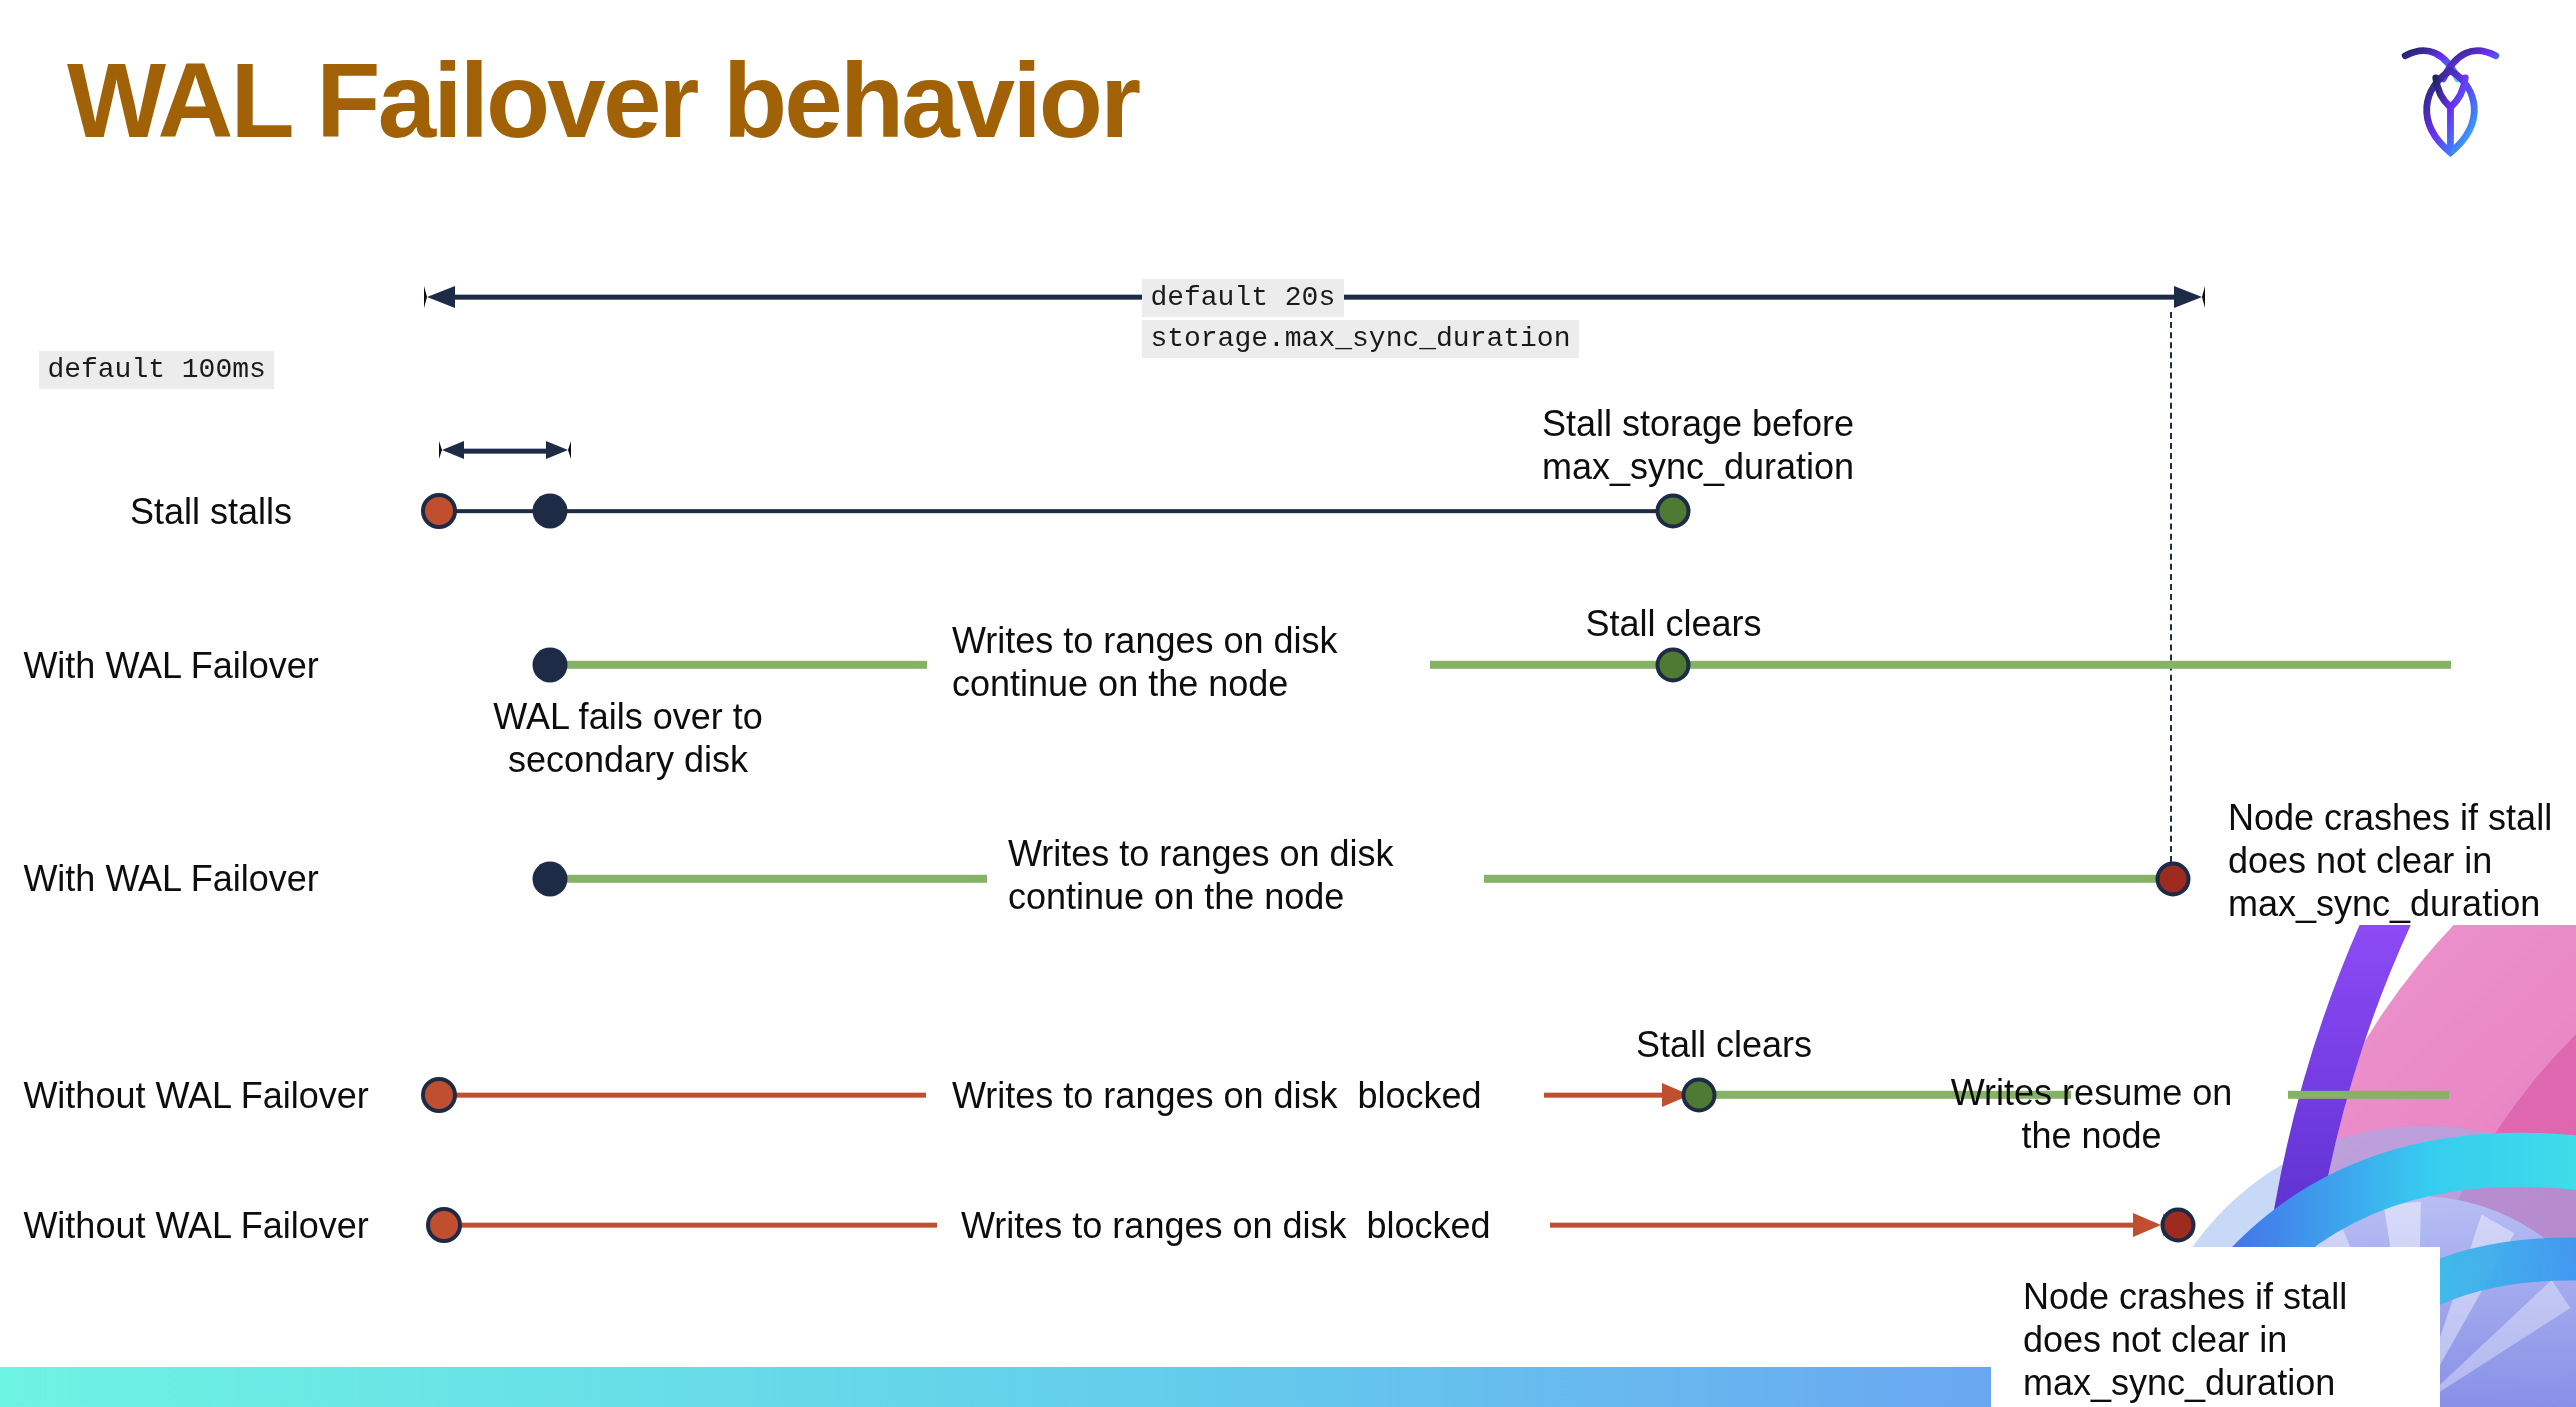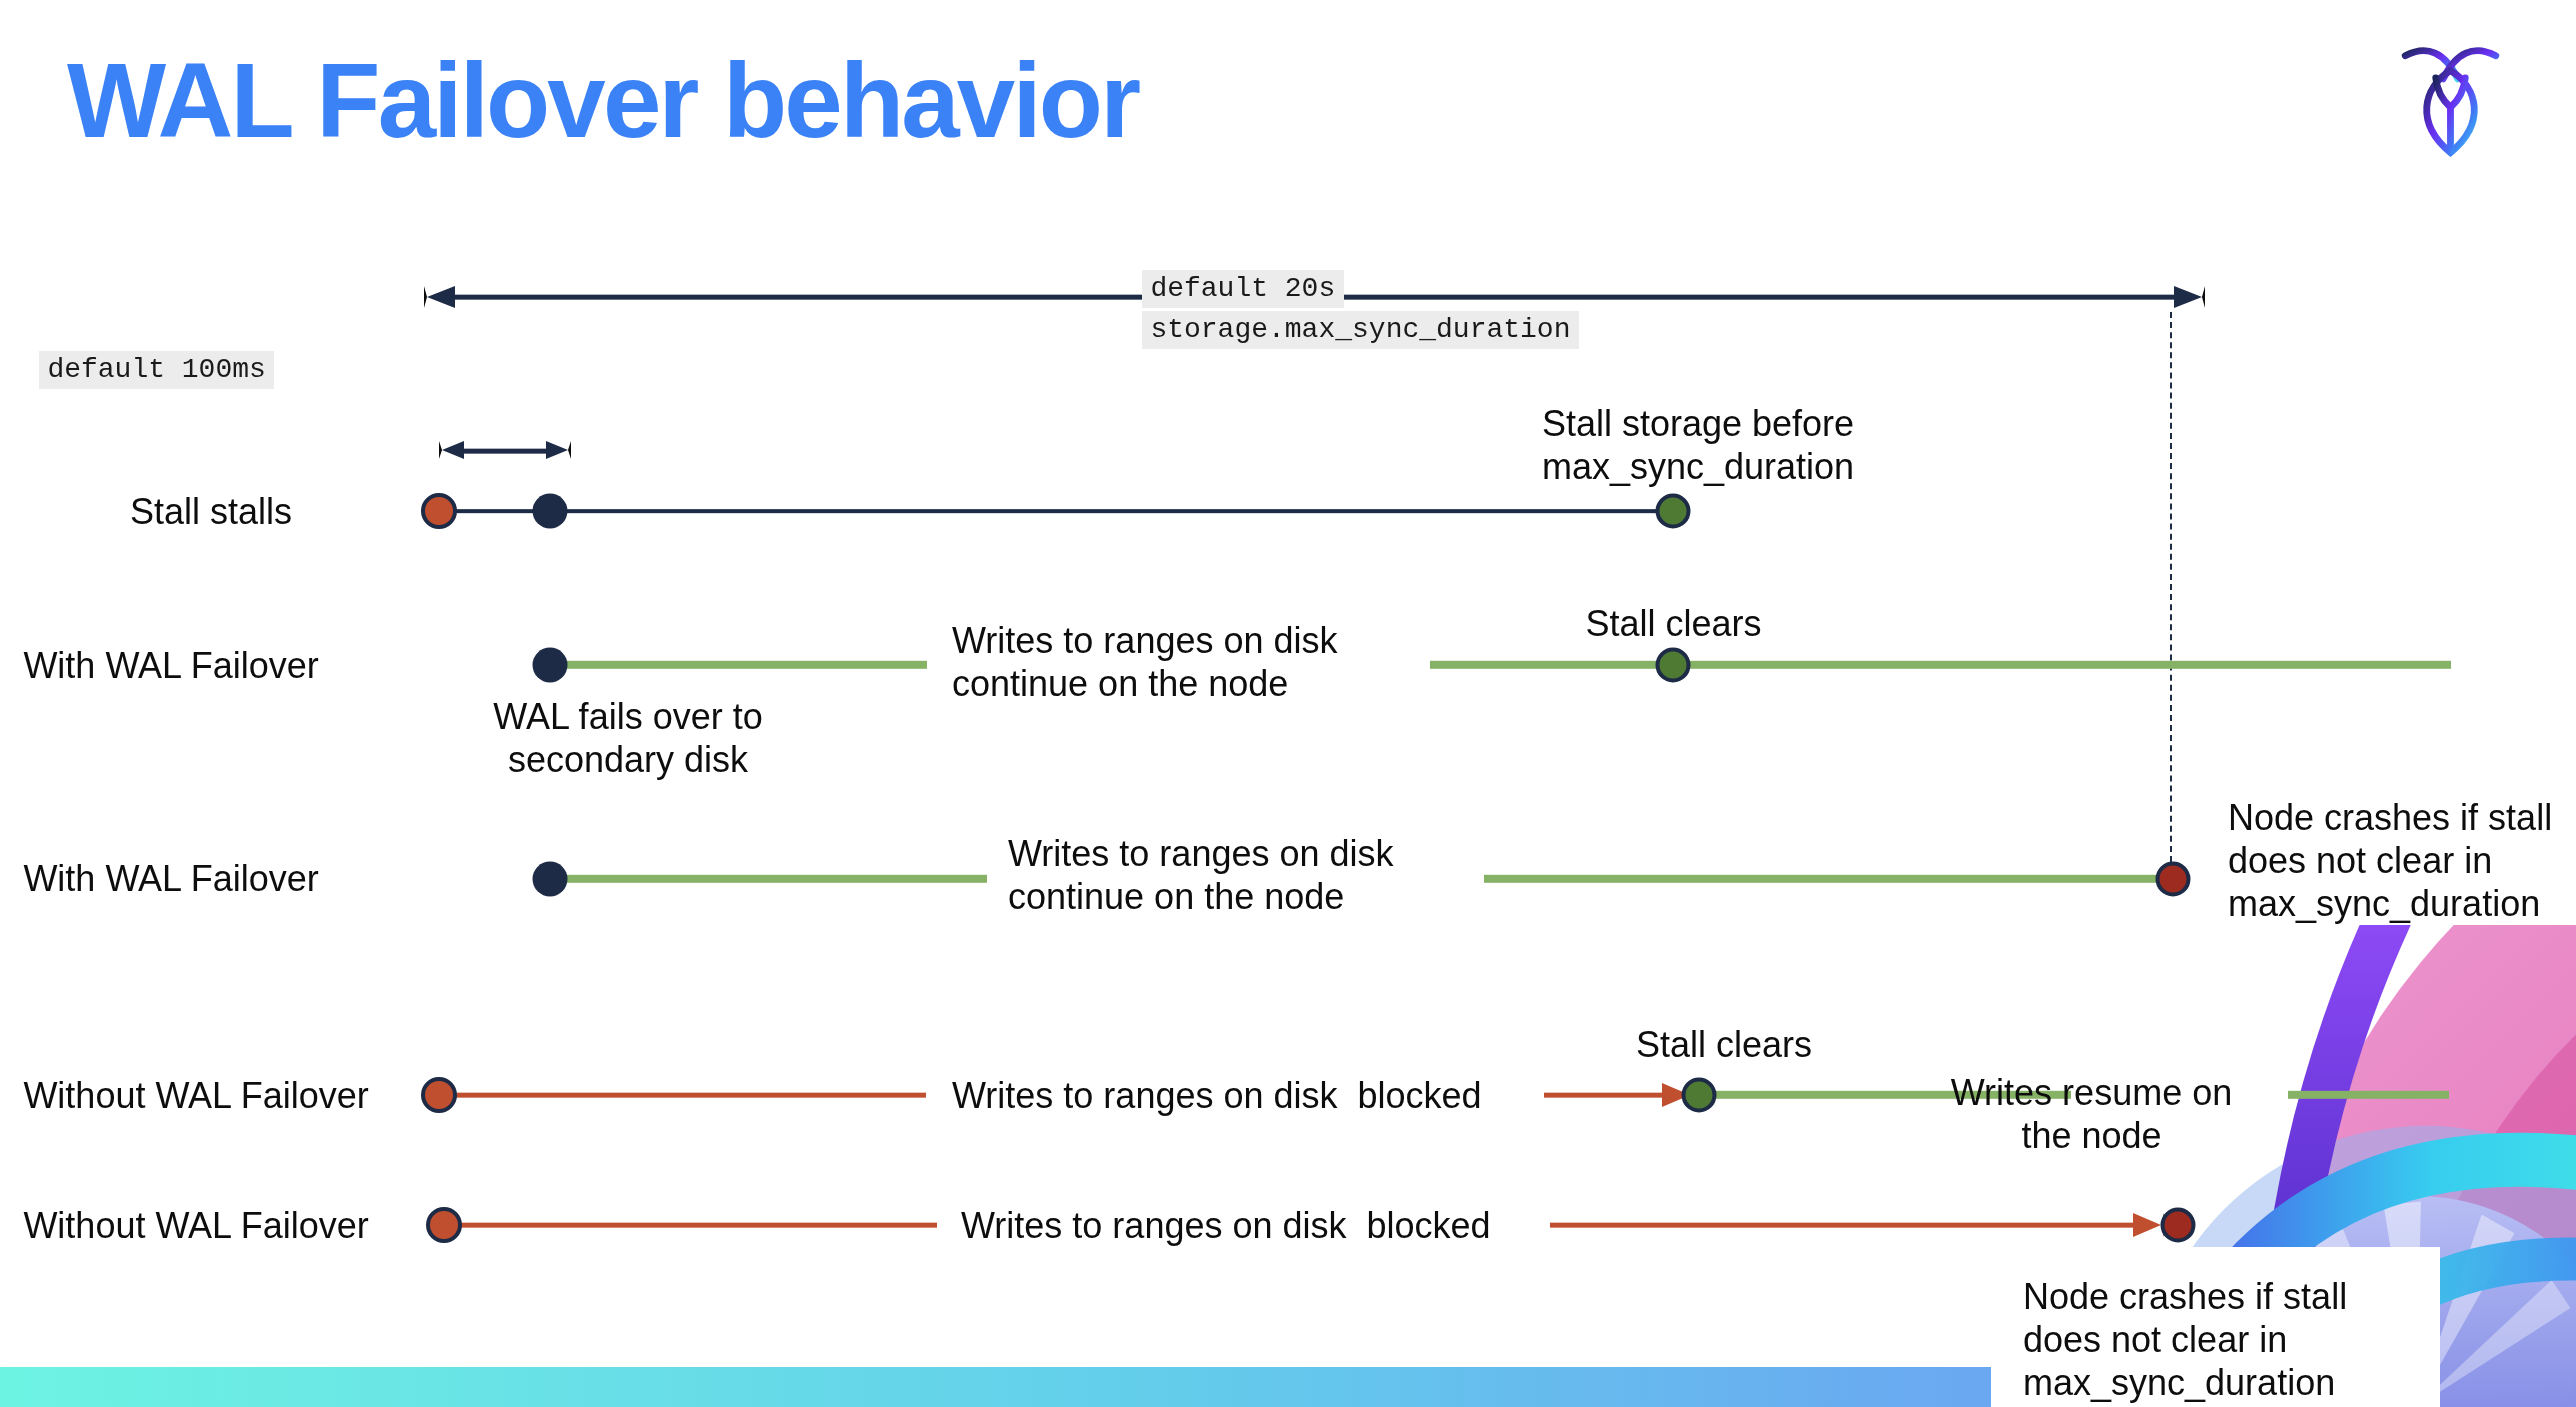--- a/index.html
+++ b/index.html
@@ -1,19 +1,19 @@
 <!DOCTYPE html>
 <html style="font-size:15px"><head>
 <meta charset="utf-8">
 <style>
   html,body{margin:0;padding:0;background:#ffffff;}
   .slide{position:relative;width:2576px;height:1408px;overflow:hidden;background:#ffffff;
          font-family:"Liberation Sans",sans-serif;color:#0d0d0d;}
   .title{position:absolute;left:67px;top:41px;font-size:105px;font-weight:bold;
-         letter-spacing:-2.8px;color:#3b82f6;z-index:6;text-align:center;}
+         letter-spacing:-2.8px;color:#a16207;z-index:6;text-align:center;}
   
   .code-label{position:absolute;display:flex;flex-direction:column;align-items:flex-start;
               font-family:"Liberation Mono","DejaVu Sans Mono",monospace;font-size:28px;
               line-height:1.1;color:#1a1a1a;z-index:5;}
   .code-label span{background:#ececec;padding:3.7px 8.4px;margin-bottom:2.8px;display:inline-block;}
   
   .hline{position:absolute;transform:translateY(-50%);z-index:4;}
   .navy-line{height:4.7px;background:#1d2b46;}
   .green-line{height:8.4px;background:#86b266;}
   .red-line{height:4.7px;background:#c04f2f;}
@@ -64,21 +64,21 @@
       <path d="M7,14 C28,3 45,11 57,36"></path>
       <path d="M93,14 C72,3 55,11 43,36"></path>
       <path d="M50,28 C24,44 16,78 50,106 C84,78 76,44 50,28 Z"></path>
       <path d="M50,104 L50,63 M50,63 C41,55 37,45 36,35 M50,63 C59,55 63,45 64,35"></path>
     </g>
   </svg>
 
   <div class="hline navy-line" style="left:451px;top:297px;width:1724px;"></div>
   <div class="ah ah-left-navy" style="left:424px;top:286px;"></div>
   <div class="ah ah-right-navy" style="left:2174px;top:286px;"></div>
-  <div class="code-label" style="left:1142px;top:270px;justify-content:space-between;">
+  <div class="code-label" style="left:1142px;top:279px;justify-content:space-between;">
     <span>default 20s</span>
     <span>storage.max_sync_duration</span>
   </div>
 
   <div class="code-label" style="left:39px;top:351px;justify-content:space-between;">
     <span>default 100ms</span>
   </div>
   <div class="hline navy-line" style="left:462px;top:451px;width:84px;"></div>
   <div class="ah ah-left-navy-sm" style="left:439px;top:441px;"></div>
   <div class="ah ah-right-navy-sm" style="left:546px;top:441px;"></div>

